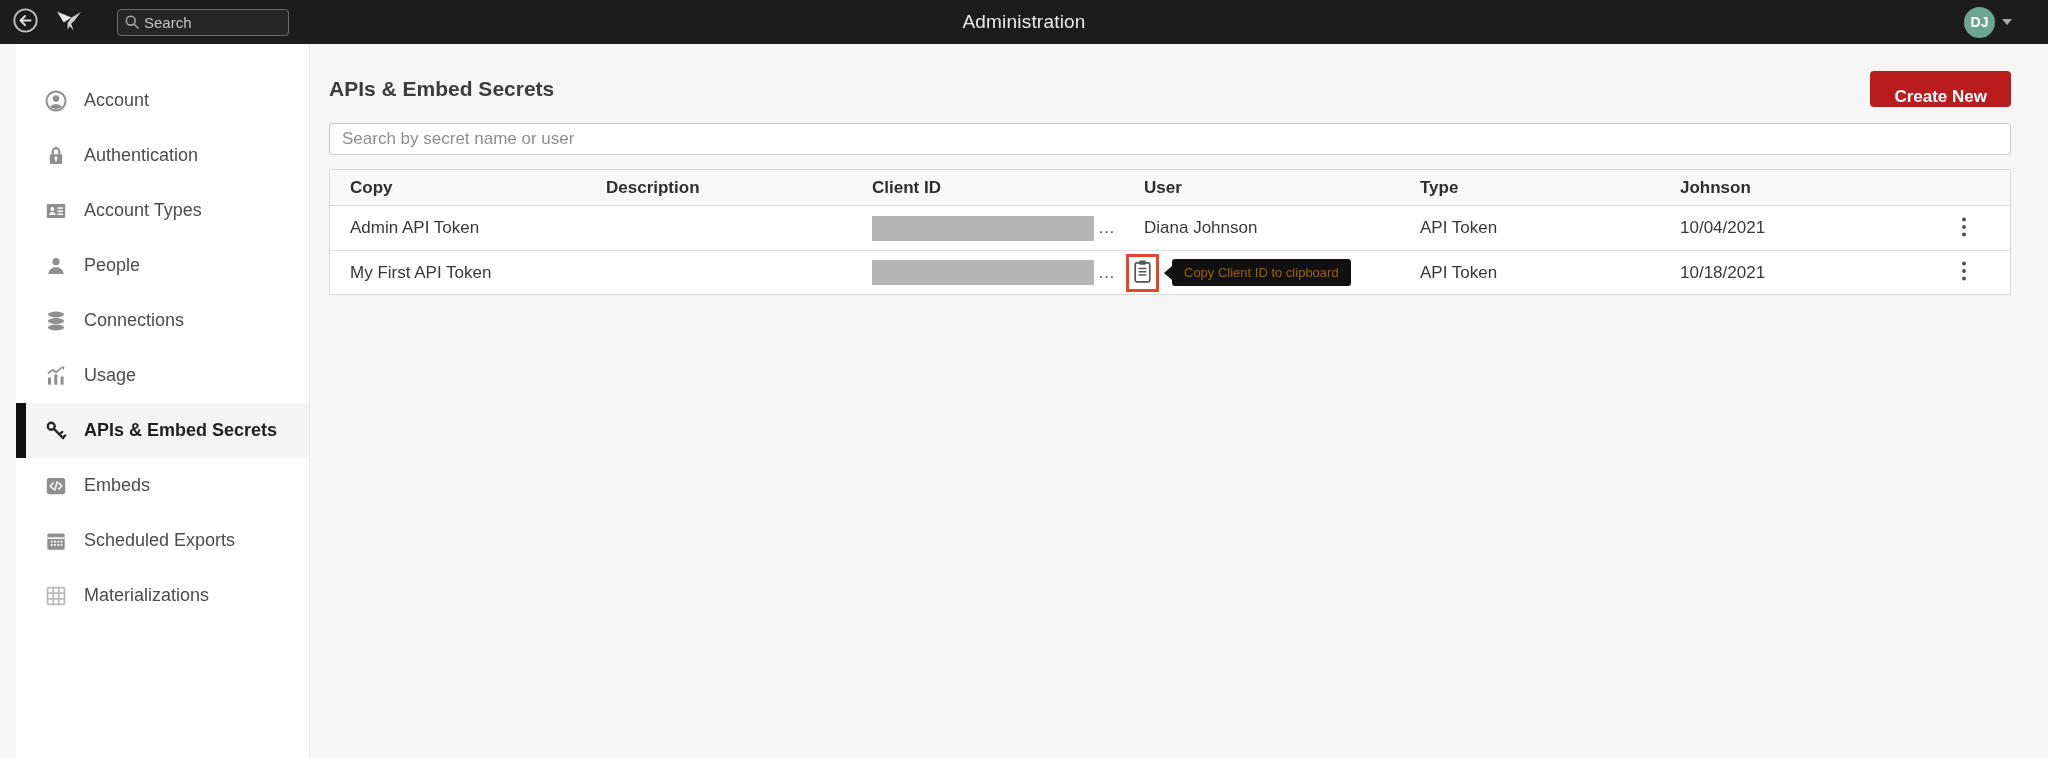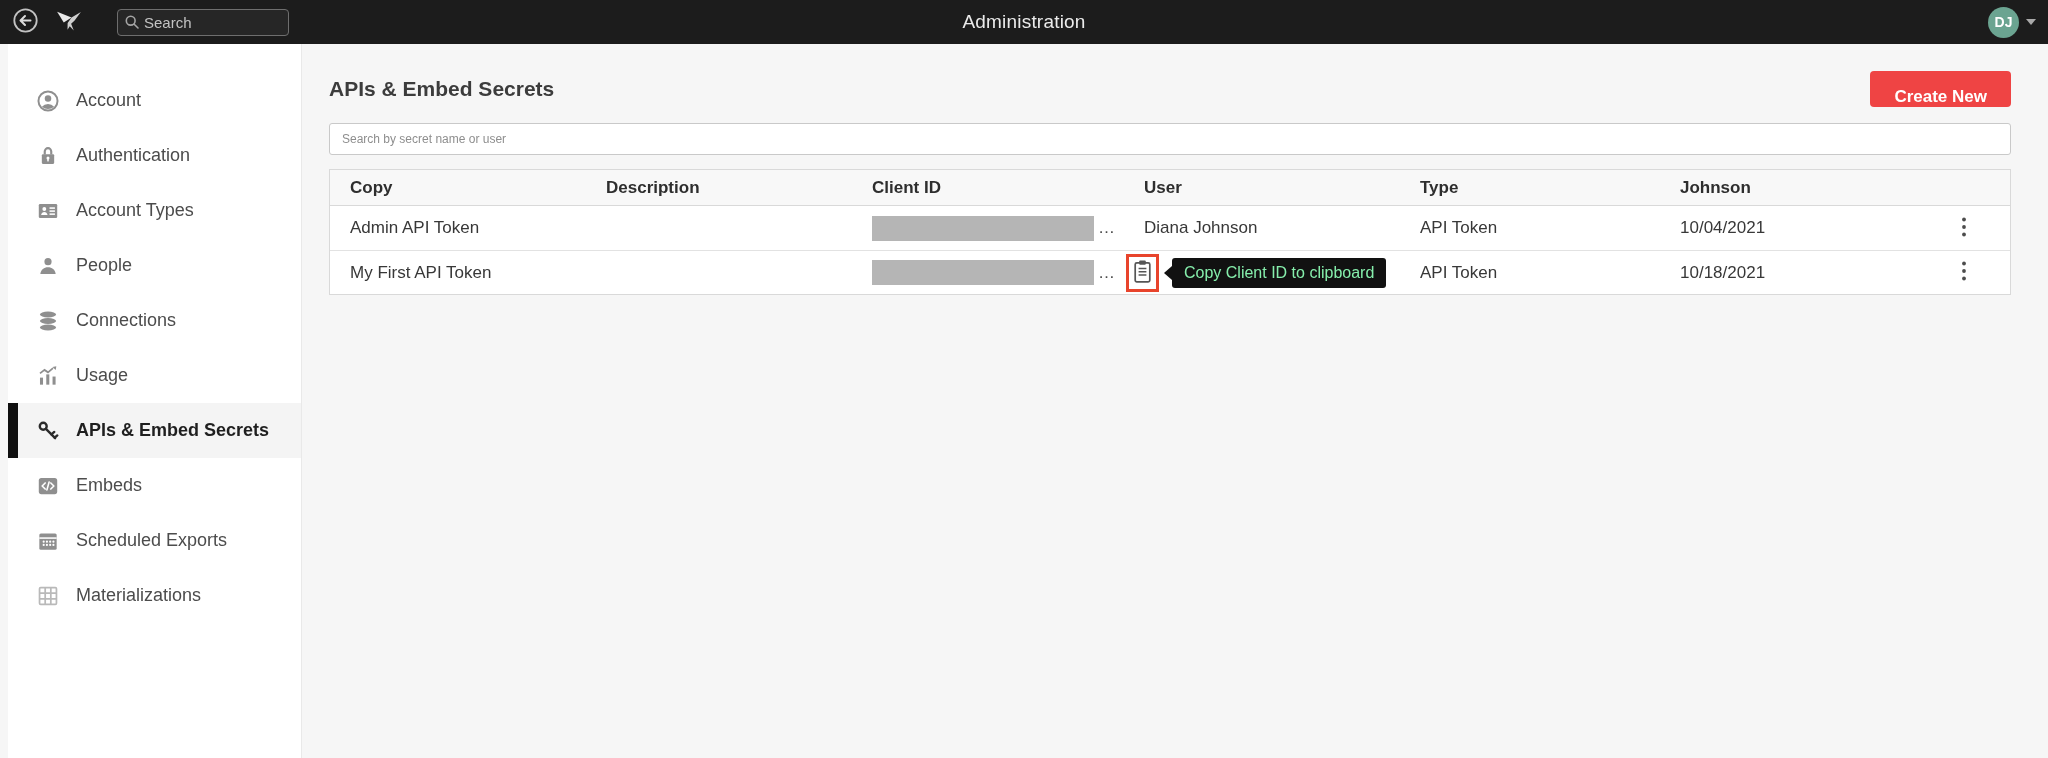--- a/index.html
+++ b/index.html
@@ -26,35 +26,35 @@
     width: 100%; height: 100%; background: #262626; border: 1px solid #6e6e6e;
     border-radius: 4px; color: #dcdcdc; font-size: 15px; 
     font-family: "Liberation Sans", sans-serif; outline: none; padding: 0 8px 0 26px;
   }
   .topbar-search input::placeholder { color: #c3c3c3; }
   .topbar-search .mag { position: absolute; left: 7px; top: 5px; pointer-events: none; }
   .topbar-title {
     position: absolute; left: 0; right: 0; text-align: center;
     color: #ebebeb; font-size: 19px; letter-spacing: .2px; pointer-events: none;
   }
-  .topbar-right { margin-left: auto; display: flex; align-items: center; gap: 7px; padding-right: 12px; }
+  .topbar-right { margin-left: auto; display: flex; align-items: center; gap: 7px; padding-right: 36px; }
   .avatar {
     width: 31px; height: 31px; border-radius: 50%; background: #6ba491;
     color: #fff; font-size: 14px; font-weight: bold; display: flex;
     align-items: center; justify-content: center; cursor: pointer; border: none;
     font-family: "Liberation Sans", sans-serif;
   }
   .caret-down {
     width: 0; height: 0; border-left: 5px solid transparent;
     border-right: 5px solid transparent; border-top: 6px solid #a9a9a9;
   }
 
   
   .sidebar {
-    position: absolute; top: 44px; left: 8px; width: 294px; bottom: 0;
+    position: absolute; top: 44px; left: 16px; width: 294px; bottom: 0;
     background: #ffffff; border-right: 1px solid #e9e9e9; padding-top: 29px; z-index: 10;
   }
   .side-item {
     position: relative; height: 55px; display: flex; align-items: center;
     padding-left: 26px; cursor: pointer; color: #4c4c4c; font-size: 18px;
   }
   .side-item .s-icon { width: 28px; display: flex; justify-content: center; color: #8f8f8f; margin-right: 14px; flex: none; }
   .side-item.selected { background: #f4f4f4; color: #1f1f1f; font-weight: bold; }
   .side-item.selected .s-icon { color: #2a2a2a; }
   .side-item.selected::before {
@@ -62,27 +62,27 @@
   }
 
   
   .content {
     position: absolute; top: 44px; left: 295px; right: 0; bottom: 0;
     background: #f6f6f6; padding: 26px 37px 0 34px;
   }
   .content-header { display: flex; align-items: center; justify-content: space-between; height: 38px; }
   .page-title { font-size: 21px; font-weight: bold; color: #3c3c3c; }
   .create-btn {
-    background: #ef4444; color: #ffffff; font-weight: bold; font-size: 17px;
+    background: #b91c1c; color: #ffffff; font-weight: bold; font-size: 17px;
     border: none; border-radius: 4px; height: 36px; padding: 16px 24px; cursor: pointer;
     font-family: "Liberation Sans", sans-serif;
   }
   .table-search {
     margin-top: 15px; width: 100%; height: 32px; background: #ffffff;
-    border: 1px solid #c9c9c9; border-radius: 3px; font-size: 12px; color: #3a3a3a;
+    border: 1px solid #c9c9c9; border-radius: 3px; font-size: 17px; color: #3a3a3a;
     padding: 0 12px; outline: none; font-family: "Liberation Sans", sans-serif;
   }
   .table-search::placeholder { color: #8e8e8e; }
 
   .secrets-table {
     margin-top: 14px; background: #ffffff; border: 1px solid #d9d9d9;
   }
   .t-row {
     display: grid; grid-template-columns: 256px 266px 272px 276px 260px 258px 1fr;
     align-items: center;
@@ -94,22 +94,22 @@
   .t-body-row + .t-body-row { border-top: 1px solid #e2e2e2; }
 
   .clientid-cell { display: flex; align-items: center; overflow: visible; position: relative; z-index: 5; }
   .redact { display: inline-block; width: 222px; height: 25px; background: #b5b5b5; flex: none; }
   .ellipsis { margin-left: 4px; color: #4a4a4a; letter-spacing: 2px; font-size: 17px; }
   .copy-outline {
     margin-left: 9px; border: 3px solid #e8442c; padding: 2px 4px;
     display: inline-flex; align-items: center; background: none; cursor: pointer; flex: none;
   }
   .tooltip {
-    position: relative; margin-left: 13px; background: #111111; color: #86efac;
-    font-size: 16px; padding: 6px 12px; border-radius: 3px; white-space: nowrap; flex: none;
+    position: relative; margin-left: 13px; background: #111111; color: #a16207;
+    font-size: 13px; padding: 6px 12px; border-radius: 3px; white-space: nowrap; flex: none;
   }
   .tooltip::before {
     content: ""; position: absolute; left: -8px; top: 50%; margin-top: -7px;
     border-top: 7px solid transparent; border-bottom: 7px solid transparent;
     border-right: 8px solid #111111;
   }
 
   .kebab-cell { display: flex; justify-content: center; padding-left: 0; }
   .kebab-btn { background: none; border: none; cursor: pointer; display: flex; padding: 4px 8px; }
 </style>

